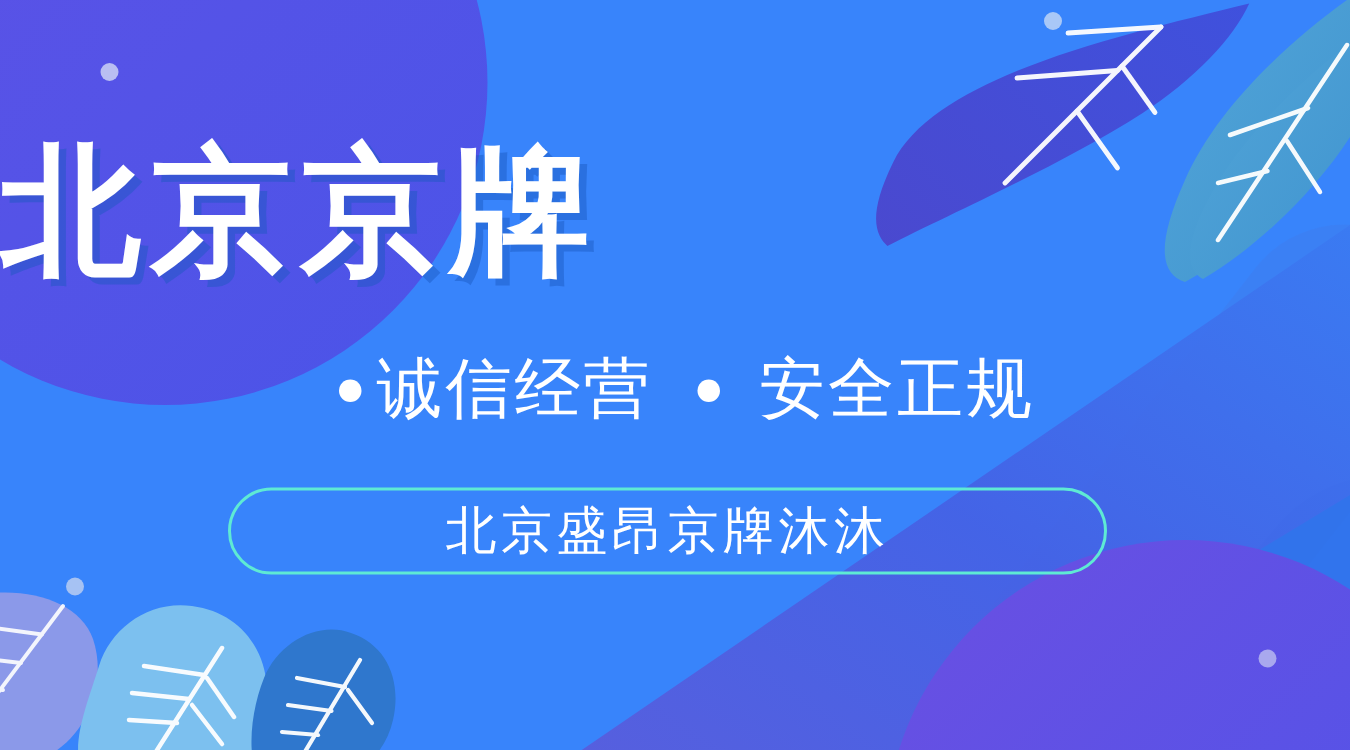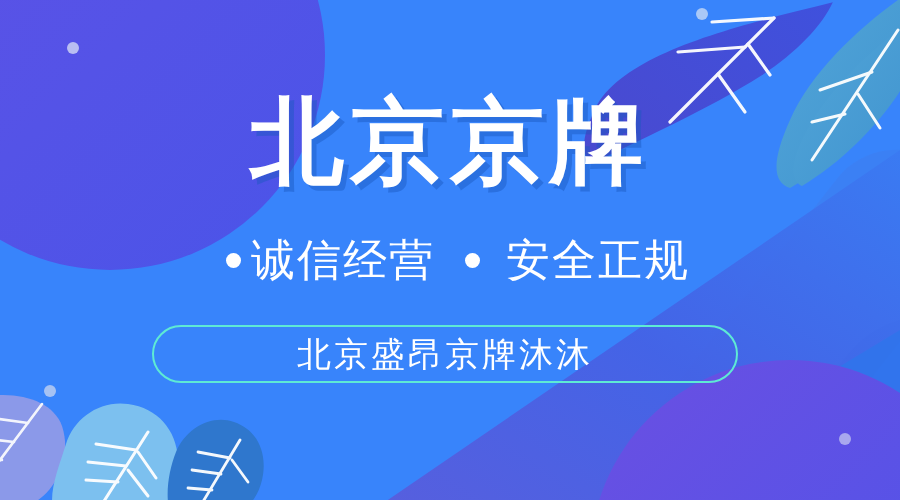--- a/index.html
+++ b/index.html
@@ -21,21 +21,21 @@
   #content{
     position:absolute; inset:0;
     z-index:5;
     display:flex;
     flex-direction:column;
     align-items:center;
   }
   .title{
     position:absolute;
     top:95px; left:0; right:0;
-    text-align:center;
+    text-align:left;
     font-size:94px;
     line-height:1;
     font-weight:bold;
     color:#ffffff;
     letter-spacing:6px;
     text-shadow:5px 5px 0 rgba(26,88,190,0.45);
     white-space:nowrap;
   }
   .subtitle{
     position:absolute;

